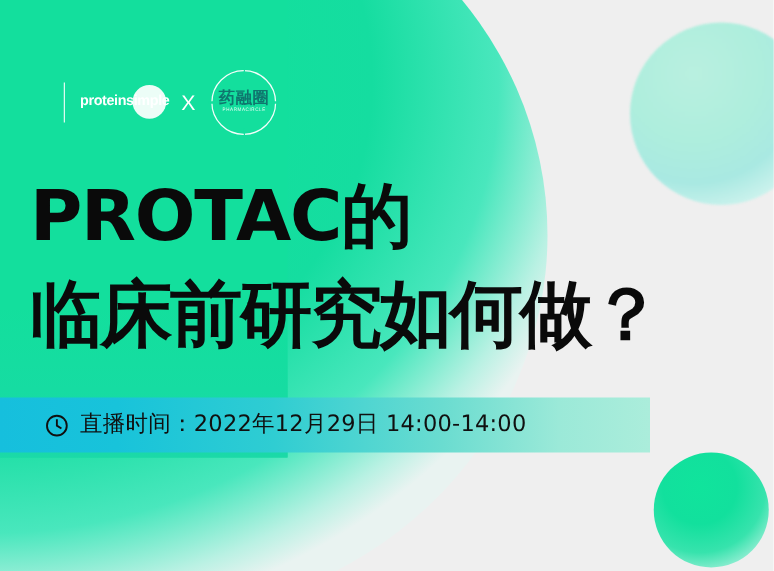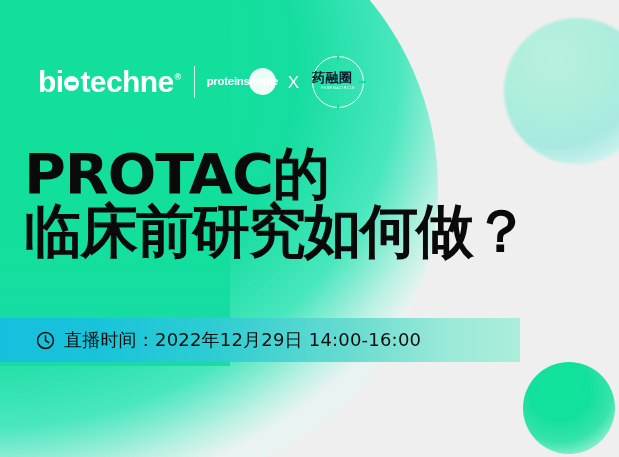--- a/index.html
+++ b/index.html
@@ -181,22 +181,22 @@
     background: #13df9d;
   }
   #logo-circle-badge .tick.t-top   { left: 50%; top: -2px;  margin-left:-0.7px; }
   #logo-circle-badge .tick.t-bot   { left: 50%; bottom: -2px;margin-left:-0.7px; }
   #logo-circle-badge .tick.t-left  { top: 50%; left: -2px;  width:7px; height:1.4px; margin-top:-0.7px;}
   #logo-circle-badge .tick.t-right { top: 50%; right: -2px; width:7px; height:1.4px; margin-top:-0.7px;}
   #logo-circle-badge .badge-cn {
     position: absolute;
     left: 0; right: 0;
     top: 15px;
-    text-align: left;
-    color: #0f172a;
+    text-align: center;
+    color: #0f766e;
     font-size: 13px;
     font-weight: 700;
     letter-spacing: 0.5px;
     line-height: 1;
   }
   #logo-circle-badge .badge-en {
     position: absolute;
     left: 0; right: 0;
     top: 31px;
     text-align: center;
@@ -224,20 +224,21 @@
   }
   #headline-line-1 {
     font-size: 56px;
     letter-spacing: -1px;
     transform: scaleX(1.02);
     transform-origin: left center;
   }
   #headline-line-2 {
     font-size: 58px;
     letter-spacing: -2px;
+    margin-top: 20px;
     transform: scaleX(1.0);
     transform-origin: left center;
   }
 
   
   #time-bar {
     position: absolute;
     left: 0;
     top: 318px;
     width: 520px;
@@ -276,26 +277,20 @@
 
   <div class="bg-layer">
     <div id="circle-mint"></div>
     <div id="shape-main"></div>
     <div id="shape-main-fill"></div>
     <div id="circle-green"></div>
   </div>
 
   <div id="logo-row">
 
-    <div id="logo-biotechne">
-      <span>bi</span>
-      <span class="dotmark"></span>
-      <span>techne</span>
-      <span class="reg">®</span>
-    </div>
 
     <div id="logo-divider"></div>
 
     <div id="logo-proteinsimple">
       <span class="ps-text">proteinsimple</span>
       <span class="ps-circle"></span>
     </div>
 
     <div id="logo-x">X</div>
 
@@ -315,17 +310,17 @@
     <div class="headline-line" id="headline-line-1">PROTAC的</div>
     <div class="headline-line" id="headline-line-2">临床前研究如何做？</div>
   </div>
 
   <div id="time-bar">
     <div id="time-bar-inner">
       <svg id="clock-icon" viewBox="0 0 24 24">
         <circle cx="12" cy="12" r="10" fill="none" stroke="#101010" stroke-width="1.9"></circle>
         <path d="M12 6.4 L12 12 L15.8 14.4" fill="none" stroke="#101010" stroke-width="1.9" stroke-linecap="square"></path>
       </svg>
-      <span id="time-text">直播时间：2022年12月29日  14:00-16:00</span>
+      <span id="time-text">直播时间：2022年12月29日  14:00-14:00</span>
     </div>
   </div>
 
 </div>
 
 </body></html>

